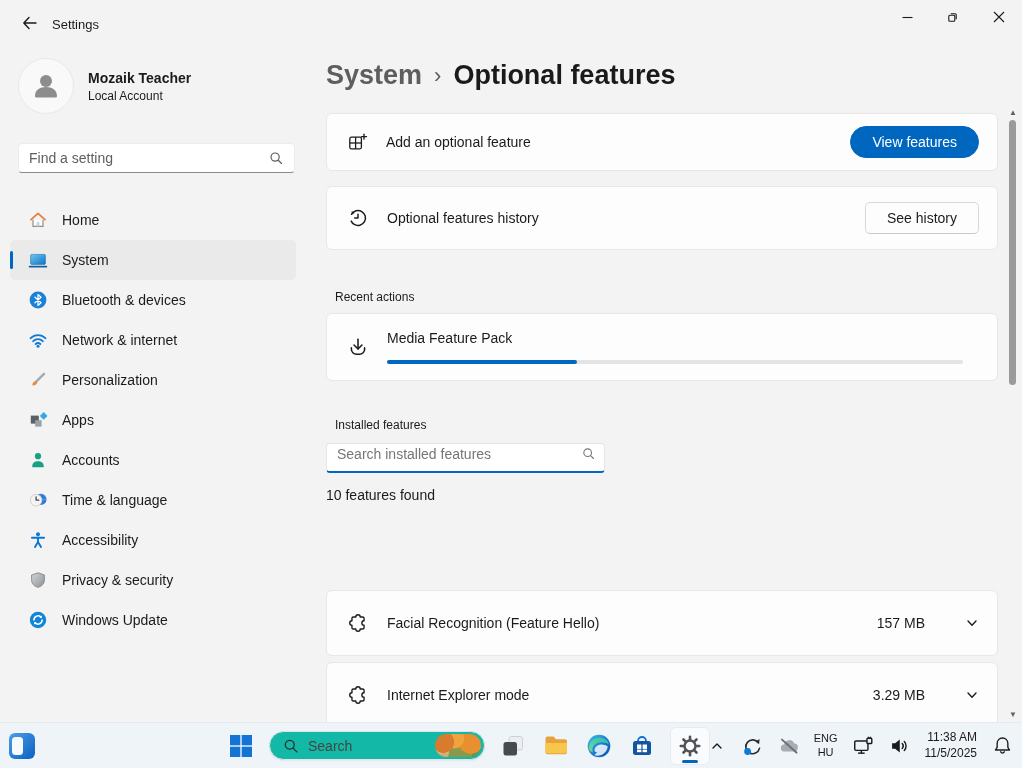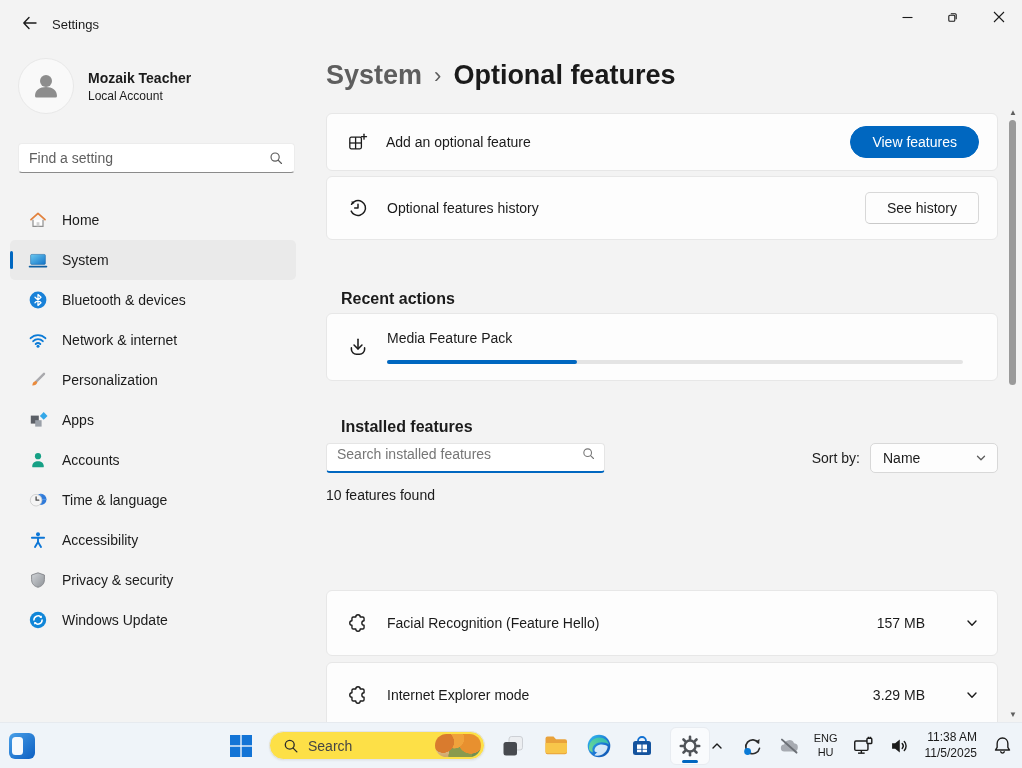--- a/index.html
+++ b/index.html
@@ -48,21 +48,21 @@
   .crumb-current { color:#1a1a1a; }
 
   .card { position:absolute; left:0; width:672px; background:#fdfdfd; border:1px solid #e7e7e7;
     border-radius:6px; display:flex; align-items:center; padding:0 18px 0 20px; gap:18px; }
   .card-label { flex:1; }
   .btn-primary { background:#0067c0; color:#fff; border:1px solid #0067c0; border-radius:16px;
     padding:7px 21px; font-size:14px; font-family:inherit; cursor:pointer; }
   .btn-secondary { background:#fdfdfd; color:#1b1b1b; border:1px solid #d8d8d8; border-bottom-color:#c9c9c9;
     border-radius:5px; padding:7px 21px; font-size:14px; font-family:inherit; cursor:pointer; }
 
-  .section-heading { position:absolute; left:15px; font-size:16px; font-weight:700; }
+  .section-heading { position:absolute; left:9px; font-size:12px; font-weight:400; }
 
   .recent-card { align-items:center; }
   .recent-body { flex:1; }
   .recent-name { margin-bottom:14px; }
   .progress-track { height:4px; background:#e4e4e4; border-radius:2px; margin-right:16px; }
   .progress-fill { height:4px; background:#0067c0; border-radius:2px; width:0; }
 
   .search-installed { position:absolute; left:0; top:403px; width:279px; height:30px;
     background:#fff; border:1px solid #e5e5e5; border-bottom:2px solid #0067c0; border-radius:4px;
     display:flex; align-items:center; padding:0 8px 8px 10px; }
@@ -83,21 +83,21 @@
   .scrollbar { position:absolute; right:2px; top:106px; bottom:48px; width:14px; }
   .sb-arrow { position:absolute; left:0; width:14px; height:12px; display:flex; align-items:center; justify-content:center;
     color:#5f5f5f; font-size:8px; cursor:pointer; }
   .sb-thumb { position:absolute; left:3px; top:14px; width:7px; height:265px; background:#9a9a9a; border-radius:4px; cursor:pointer; }
 
   
   .taskbar { position:absolute; left:0; right:0; bottom:0; height:46px; background:#eff4f9; border-top:1px solid #e6eaef; }
   .widgets-btn { position:absolute; left:8px; top:9px; width:28px; height:28px; cursor:pointer; }
   .tb-center { position:absolute; left:226px; top:0; height:100%; display:flex; align-items:center; gap:13px; }
   .tb-icon { width:30px; height:30px; display:flex; align-items:center; justify-content:center; cursor:pointer; }
-  .tb-search { width:216px; height:29px; background:#fde047; border:1px solid #e2e4ea; border-radius:15px;
+  .tb-search { width:216px; height:29px; background:#14b8a6; border:1px solid #e2e4ea; border-radius:15px;
     display:flex; align-items:center; padding:0 3px 0 13px; gap:9px; box-shadow:0 1px 2px rgba(0,0,0,.05); cursor:pointer; }
   .tb-search-text { flex:1; color:#454545; }
   .tb-search-img { width:46px; height:23px; border-radius:12px;
     background:
       radial-gradient(circle at 18% 35%, #d97b2e 0 26%, transparent 27%),
       radial-gradient(circle at 42% 20%, #f0a23c 0 30%, transparent 31%),
       radial-gradient(circle at 78% 30%, #e8902f 0 32%, transparent 33%),
       radial-gradient(circle at 55% 95%, #8a9a4d 0 35%, transparent 36%),
       radial-gradient(circle at 90% 85%, #6f8f54 0 30%, transparent 31%),
       linear-gradient(#f6e3bb, #cfa76a); }
@@ -319,21 +319,21 @@
             <line x1="2.8" y1="11" x2="14.4" y2="11"></line>
             <line x1="17" y1="2.2" x2="17" y2="7.2" stroke-linecap="round"></line>
             <line x1="14.5" y1="4.7" x2="19.5" y2="4.7" stroke-linecap="round"></line>
           </g>
         </svg>
     </span>
     <span class="card-label">Add an optional feature</span>
     <button class="btn-primary">View features</button>
   </div>
 
-  <div class="card" style="top:136px; height:64px;">
+  <div class="card" style="top:146px; height:64px;">
     <span>
       <svg width="22" height="22" viewBox="0 0 20 20">
           <g fill="none" stroke="#1b1b1b" stroke-width="1.35" stroke-linecap="round">
             <circle cx="10" cy="10" r="6.8" stroke-dasharray="36 7" transform="rotate(-150 10 10)"></circle>
             <path d="M10 10 V6.6 M10 10 H7"></path>
           </g>
           <path d="M4.2 3.7 l0.2 2.8 2.6-1.1 Z" fill="#1b1b1b"></path>
         </svg>
     </span>
     <span class="card-label">Optional features history</span>
@@ -365,31 +365,20 @@
   <div class="search-installed">
     <input type="text" placeholder="Search installed features" style="">
     <span>
       <svg width="15" height="15" viewBox="0 0 18 18">
           <circle cx="8" cy="8" r="4.6" fill="none" stroke="#767676" stroke-width="1.3"></circle>
           <line x1="11.5" y1="11.5" x2="15" y2="15" stroke="#767676" stroke-width="1.3" stroke-linecap="round"></line>
         </svg>
     </span>
   </div>
 
-  <div class="sort-area">
-    <span class="sort-label">Sort by:</span>
-    <div class="sort-dropdown">
-      <span>Name</span>
-      <span>
-        <svg width="12" height="12" viewBox="0 0 12 12">
-            <path d="M2.5 4.2 L6 7.8 L9.5 4.2" fill="none" stroke="#5c5c5c" stroke-width="1.3" stroke-linecap="round" stroke-linejoin="round"></path>
-          </svg>
-      </span>
-    </div>
-  </div>
 
   <div class="results-count">10 features found</div>
 
 
   <div class="card feature-row" style="top:550px;">
     <span>
       <svg width="22" height="22" viewBox="0 0 20 20">
           <path d="M8 4.5 a2 2 0 0 1 4 0 h2.3 a1.2 1.2 0 0 1 1.2 1.2 v2.3 a2 2 0 0 0 0 4 v2.3 a1.2 1.2 0 0 1 -1.2 1.2 h-2.3 a2 2 0 0 1 -4 0 H5.7 a1.2 1.2 0 0 1 -1.2 -1.2 v-2.3 a2 2 0 0 1 0 -4 V5.7 a1.2 1.2 0 0 1 1.2 -1.2 Z" fill="none" stroke="#1b1b1b" stroke-width="1.25" stroke-linejoin="round"></path>
         </svg>
     </span>

